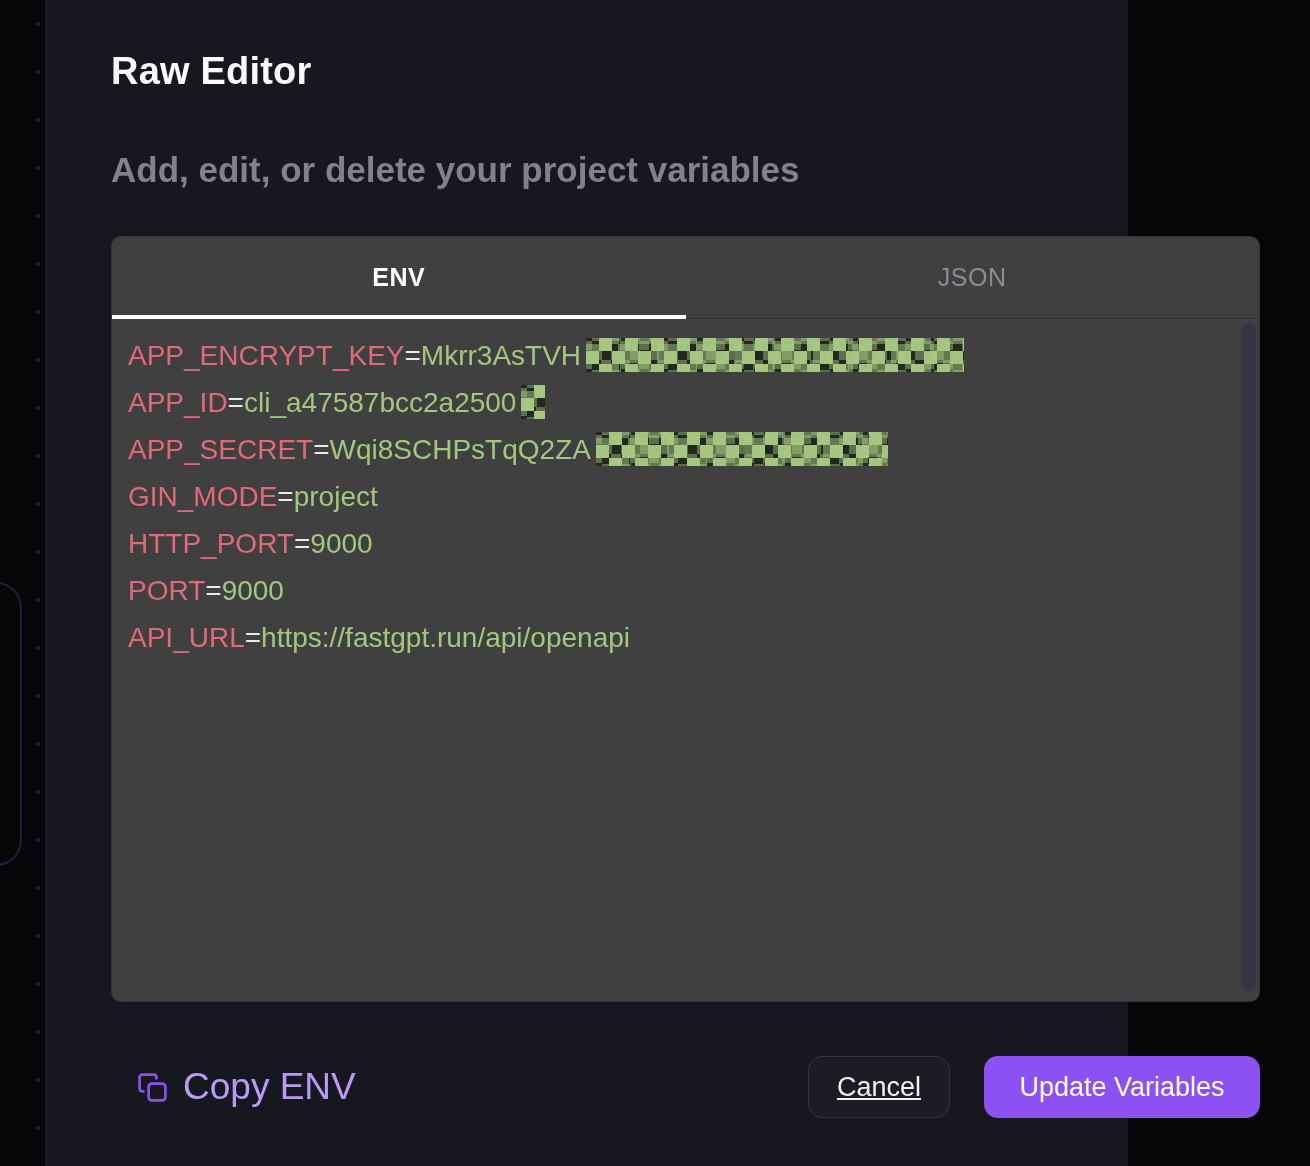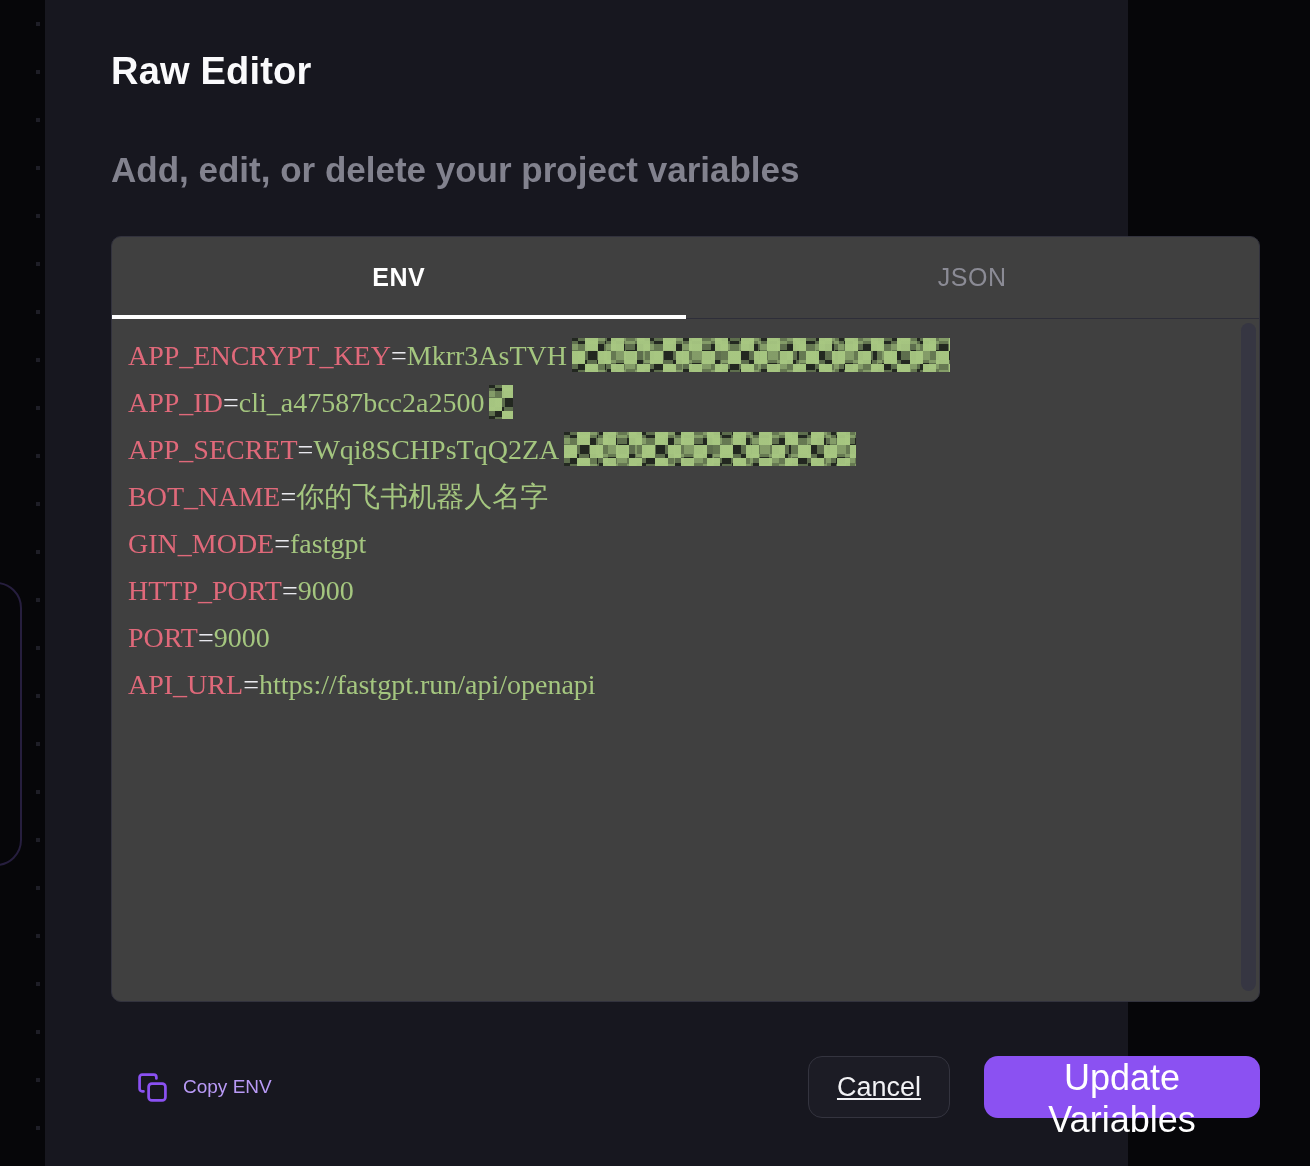--- a/index.html
+++ b/index.html
@@ -59,21 +59,21 @@
   }
   .tab.active { color: #ffffff; font-weight: 600; }
   .tab.active::after {
     content: ""; position: absolute; left: 0; right: 0; bottom: -1px; height: 4px;
     background: #ffffff;
   }
 
   .code {
     position: absolute; left: 0; top: 81px; right: 0; bottom: 0;
     padding: 14px 16px; overflow: hidden; cursor: text;
-    font-family: Liberation Serif, serif;
+    font-family: Liberation Sans, sans-serif;
     font-size: 28px; line-height: 47px;
   }
   .code-line { white-space: pre-wrap; word-wrap: break-word; }
   .k  { color: #e0697a; }
   .eq { color: #e9e9ee; }
   .v  { color: #a4c67f; }
 
   
   .mosaic {
     display: inline-block; height: 34px; vertical-align: -7px; margin-left: 5px;
@@ -90,32 +90,32 @@
   .scroll-thumb {
     position: absolute; right: 3px; top: 86px; width: 15px; height: 668px;
     background: #363642; border-radius: 8px; cursor: pointer;
   }
 
   
   .copy-btn {
     position: absolute; left: 84px; top: 1056px; height: 62px;
     display: flex; align-items: center; gap: 15px;
     background: none; border: none; padding: 0 8px; cursor: pointer;
-    color: #b99af6; font-size: 19px; font-family: inherit;
+    color: #b99af6; font-size: 37px; font-family: inherit;
   }
   .copy-btn svg { display: block; }
   .cancel-btn {
     position: absolute; left: 763px; top: 1056px; width: 142px; height: 62px;
     background: #1c1c25; border: 1px solid #34343f; border-radius: 14px;
     color: #f2f2f5; font-size: 27px; font-family: inherit; cursor: pointer; text-decoration: underline;
   }
   .update-btn {
     position: absolute; left: 939px; top: 1056px; width: 276px; height: 62px;
     background: #8b51f2; border: none; border-radius: 14px;
-    color: #ffffff; font-size: 36px; font-family: inherit; cursor: pointer;
+    color: #ffffff; font-size: 27px; font-family: inherit; cursor: pointer;
   }
 </style>
 </head>
 <body>
 
 <div class="stage">
 
   <div class="left-strip">
     <div class="strip-outline"></div>
   </div>
@@ -132,22 +132,21 @@
         </div>
         <div class="tab">
           <span>JSON</span>
         </div>
       </div>
 
       <div class="code" id="env-code">
           <div class="code-line"><span class="k">APP_ENCRYPT_KEY</span><span class="eq">=</span><span class="v">Mkrr3AsTVH</span><span class="mosaic mosaic-lg"></span></div>
           <div class="code-line"><span class="k">APP_ID</span><span class="eq">=</span><span class="v">cli_a47587bcc2a2500</span><span class="mosaic mosaic-xs"></span></div>
           <div class="code-line"><span class="k">APP_SECRET</span><span class="eq">=</span><span class="v">Wqi8SCHPsTqQ2ZA</span><span class="mosaic mosaic-md"></span></div>
-          <div class="code-line"><span class="k">BOT_NAME</span><span class="eq">=</span><span class="v">你的飞书机器人名字</span></div>
-          <div class="code-line"><span class="k">GIN_MODE</span><span class="eq">=</span><span class="v">fastgpt</span></div>
+          <div class="code-line"><span class="k">GIN_MODE</span><span class="eq">=</span><span class="v">project</span></div>
           <div class="code-line"><span class="k">HTTP_PORT</span><span class="eq">=</span><span class="v">9000</span></div>
           <div class="code-line"><span class="k">PORT</span><span class="eq">=</span><span class="v">9000</span></div>
           <div class="code-line"><span class="k">API_URL</span><span class="eq">=</span><span class="v">https://fastgpt.run/api/openapi</span></div>
         </div>
 
       <div class="scroll-thumb"></div>
     </div>
 
     <button class="copy-btn">
       <svg width="31" height="31" viewBox="0 0 24 24" fill="none" stroke="#8b51f2" stroke-width="2.1" stroke-linecap="round" stroke-linejoin="round">

